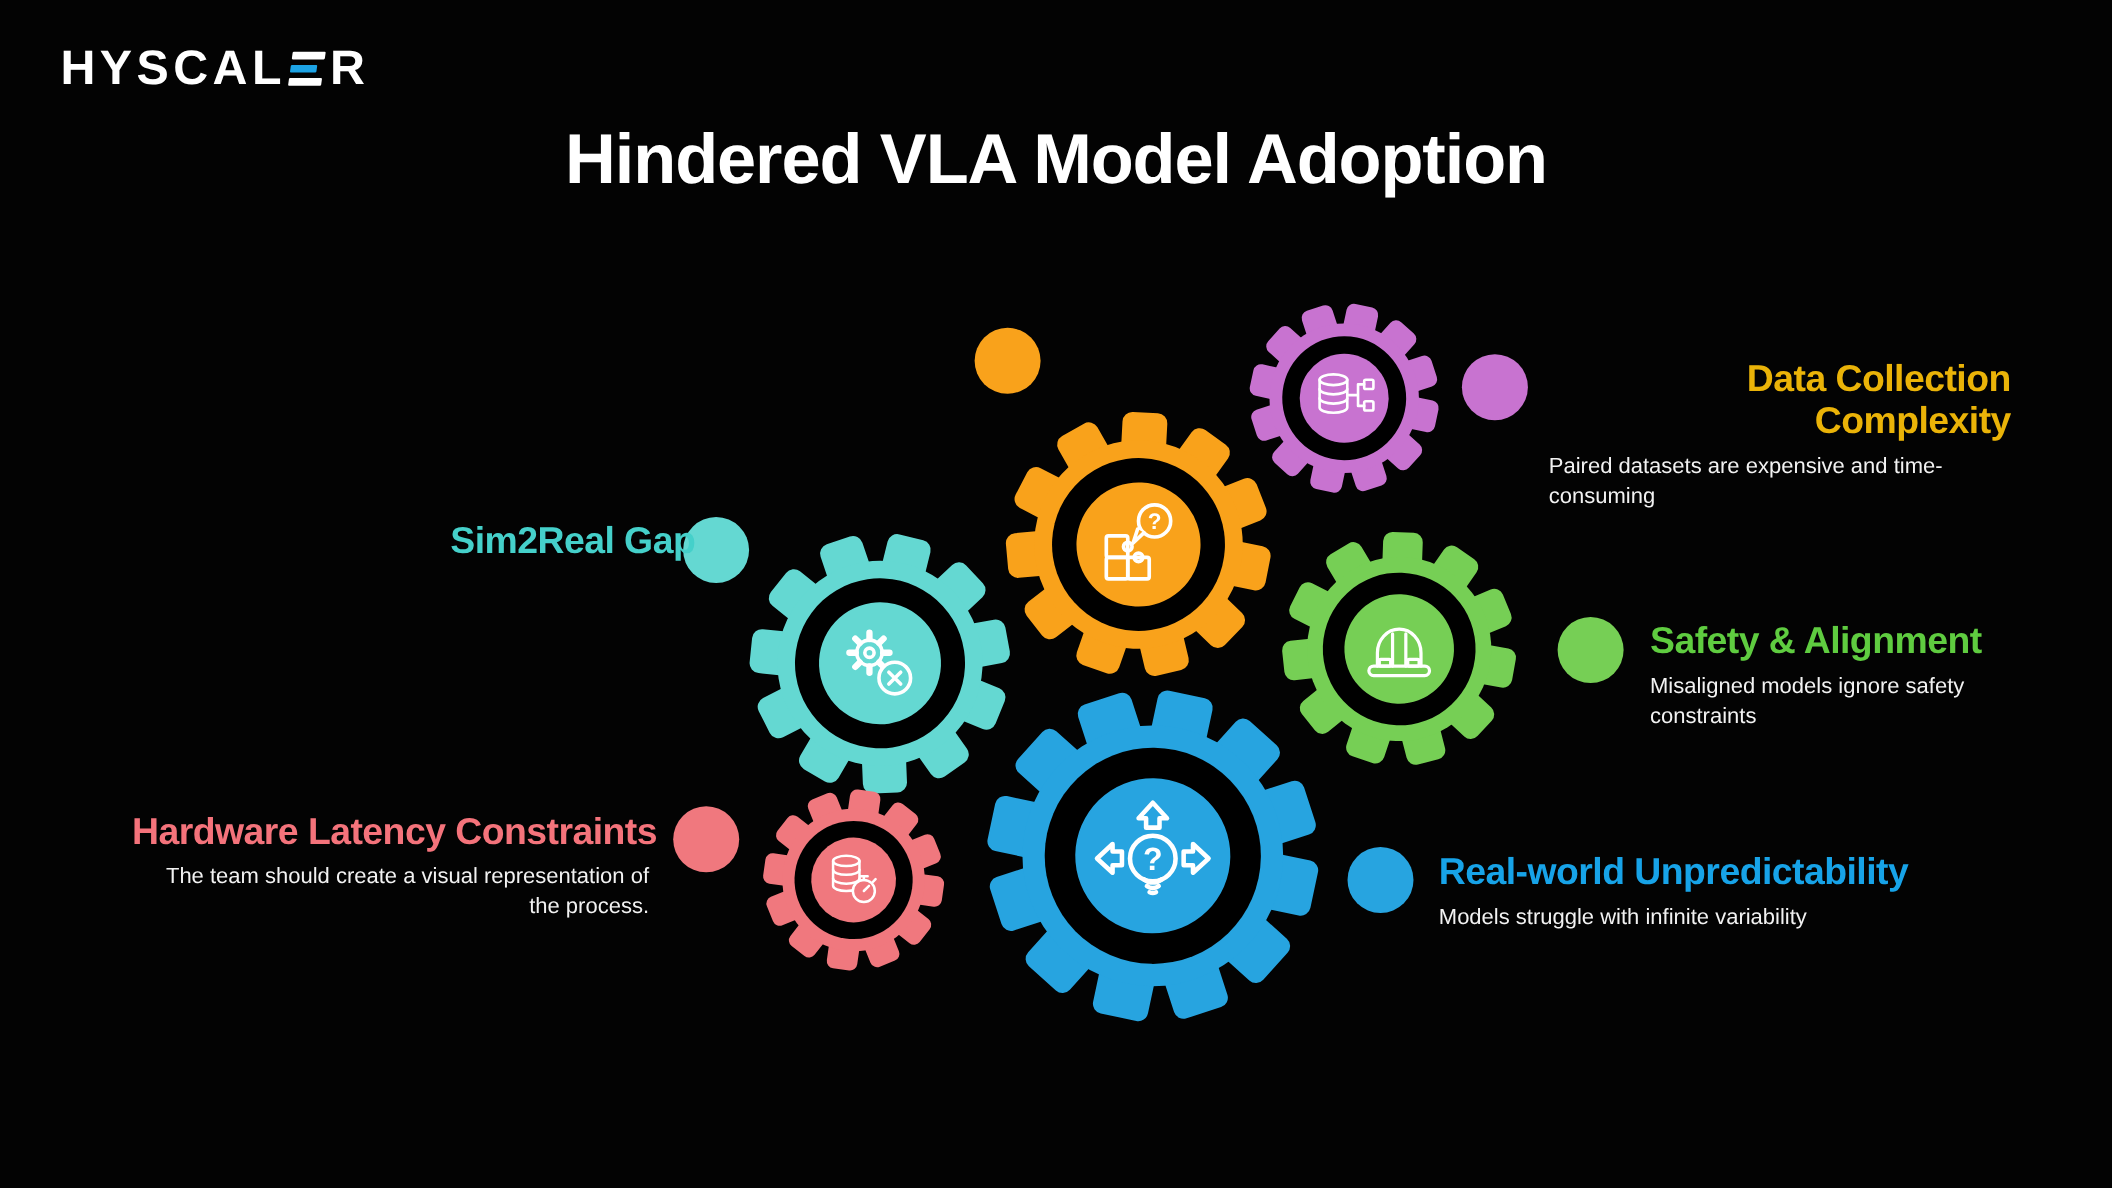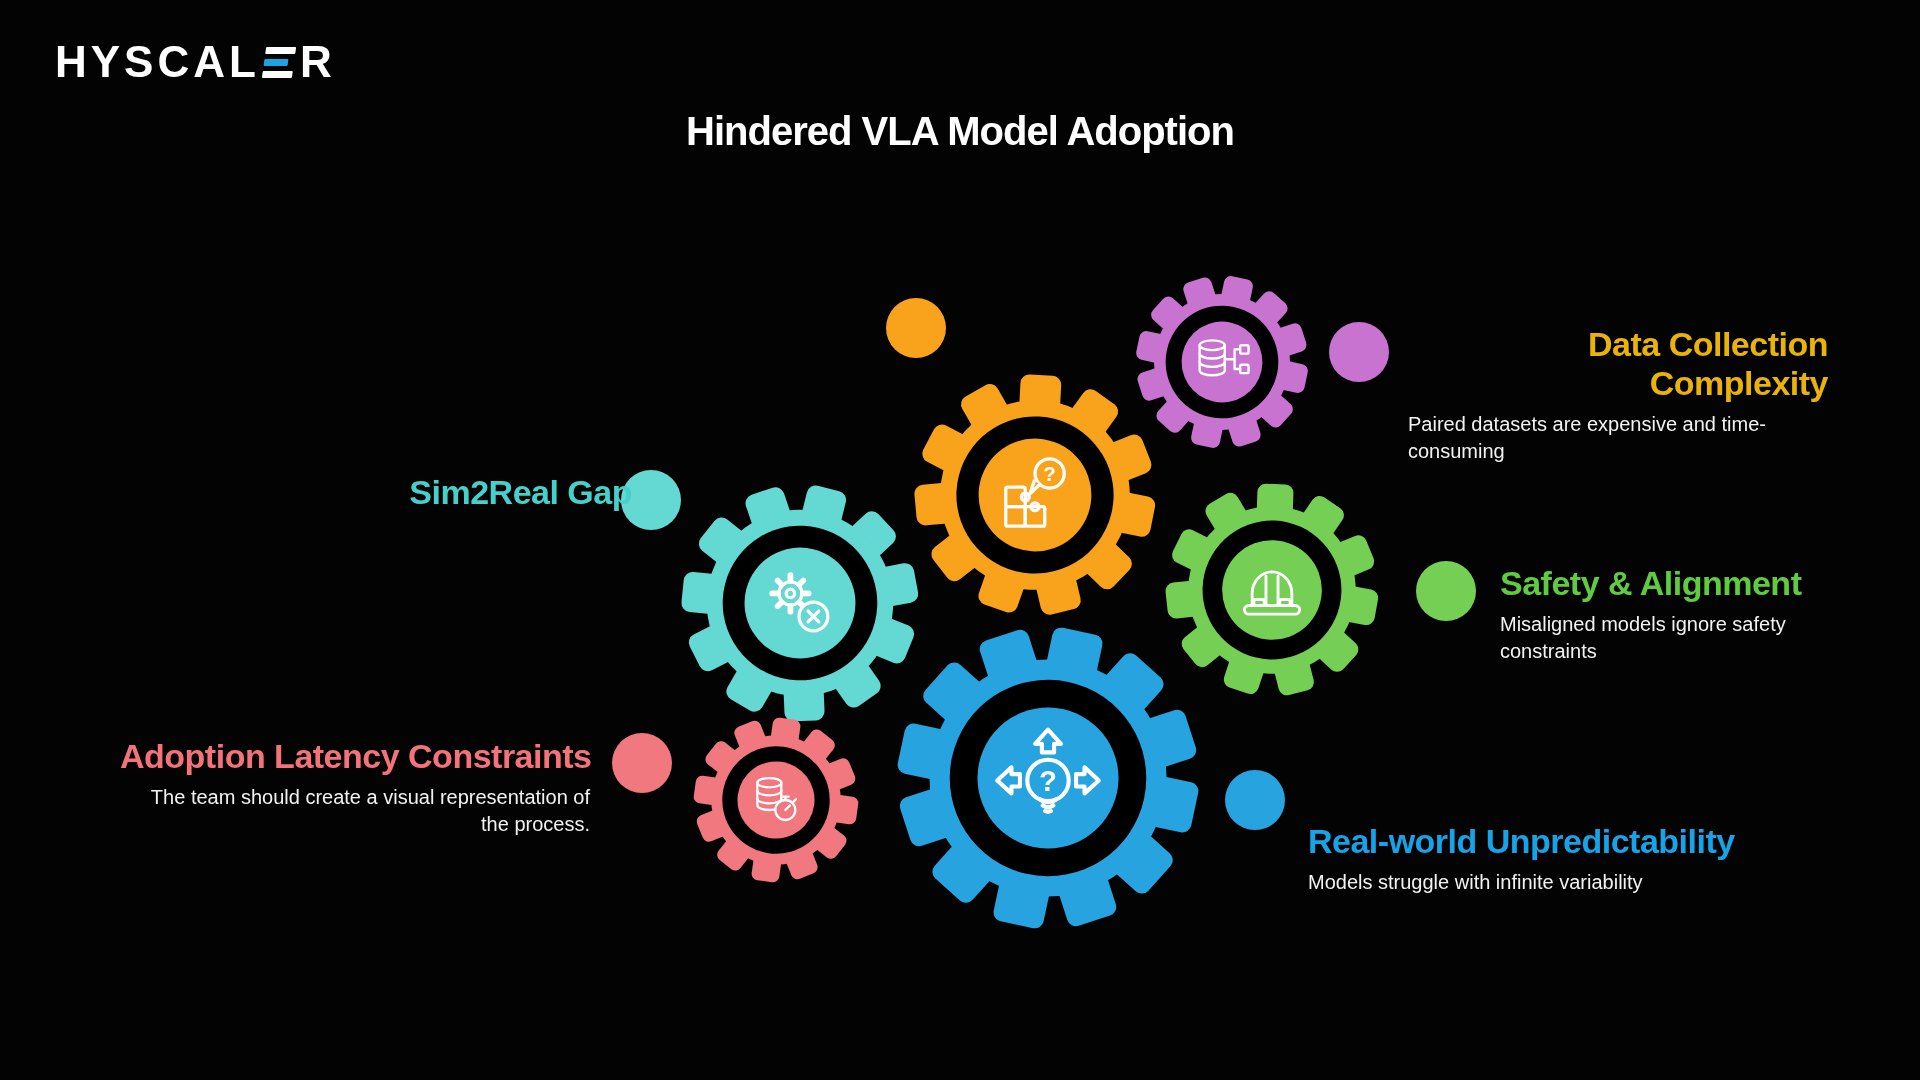--- a/index.html
+++ b/index.html
@@ -13,21 +13,21 @@
     font-size:44px;font-weight:700;letter-spacing:4px;color:#FFFFFF;line-height:1;text-align:right;
   }
   .logo-e{display:inline-flex;flex-direction:column;gap:5px;margin:0 6px 0 4px;transform:skewX(-8deg);}
   .logo-e .bar{display:block;height:7px;border-radius:1px;background:#FFFFFF;}
   .logo-e .bar.top{width:30px;}
   .logo-e .bar.mid{width:24px;align-self:flex-start;}
   .logo-e .bar.bot{width:30px;}
   
   .title{
     position:absolute;top:108px;left:0;width:100%;text-align:center;margin:0;
-    font-size:40px;font-weight:700;letter-spacing:-1px;color:#FFFFFF;line-height:1.15;
+    font-size:64px;font-weight:700;letter-spacing:-1px;color:#FFFFFF;line-height:1.15;
   }
   
   #gears-svg{position:absolute;left:0;top:0;width:1920px;height:1080px;}
   
   .label{position:absolute;}
   .label .heading{font-size:34px;font-weight:700;letter-spacing:-0.5px;line-height:1.15;white-space:pre-line;}
   .label .subtitle{font-size:20px;font-weight:400;color:#F2F2F2;margin-top:8px;line-height:1.35;}
   .label.align-right{text-align:right;}
   .label.align-left{text-align:left;}
   .label.nowrap .heading,.label.nowrap .subtitle{white-space:nowrap;}
@@ -241,21 +241,21 @@
     <div class="subtitle">Paired datasets are expensive and time-consuming</div>
   </div>
   <div class="label align-right nowrap" id="lb2">
     <div class="heading" style="color: rgb(69, 208, 202);">Sim2Real Gap</div>
   </div>
   <div class="label align-left" id="lb3">
     <div class="heading" style="color: rgb(95, 204, 64);">Safety &amp; Alignment</div>
     <div class="subtitle">Misaligned models ignore safety constraints</div>
   </div>
   <div class="label align-right" id="lb4">
-    <div class="heading" style="white-space: nowrap; color: rgb(244, 115, 123);">Adoption Latency Constraints</div>
+    <div class="heading" style="white-space: nowrap; color: rgb(244, 115, 123);">Hardware Latency Constraints</div>
     <div class="subtitle">The team should create a visual representation of the process.</div>
   </div>
   <div class="label align-left nowrap" id="lb5">
-    <div class="heading" style="color: rgb(23, 163, 232); margin-top: 48px;">Real-world Unpredictability</div>
+    <div class="heading" style="color: rgb(23, 163, 232);">Real-world Unpredictability</div>
     <div class="subtitle">Models struggle with infinite variability</div>
   </div>
 
 </div>
 
 </body></html>

